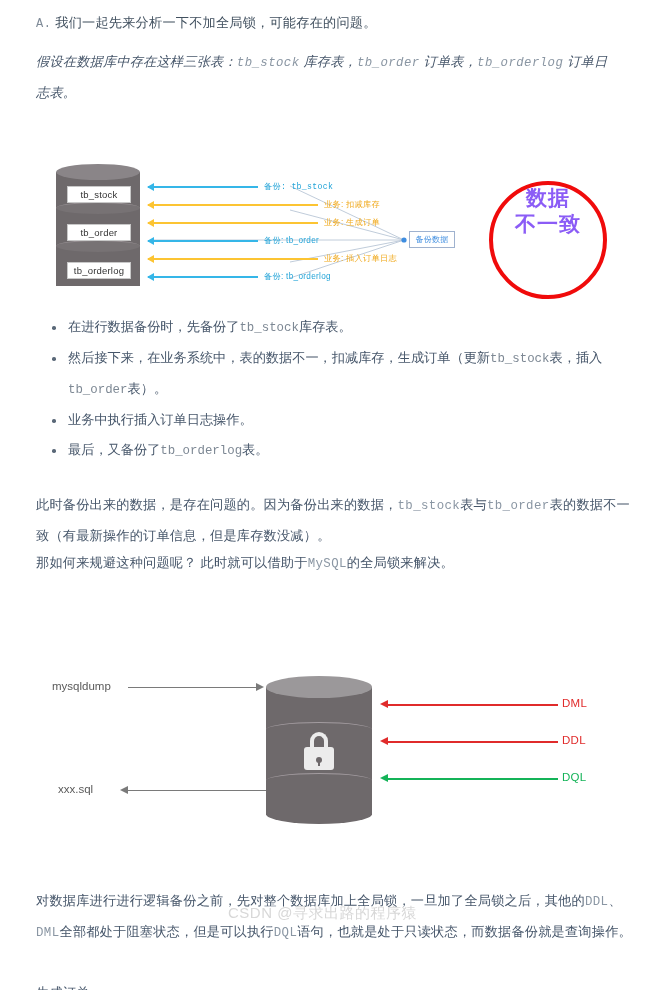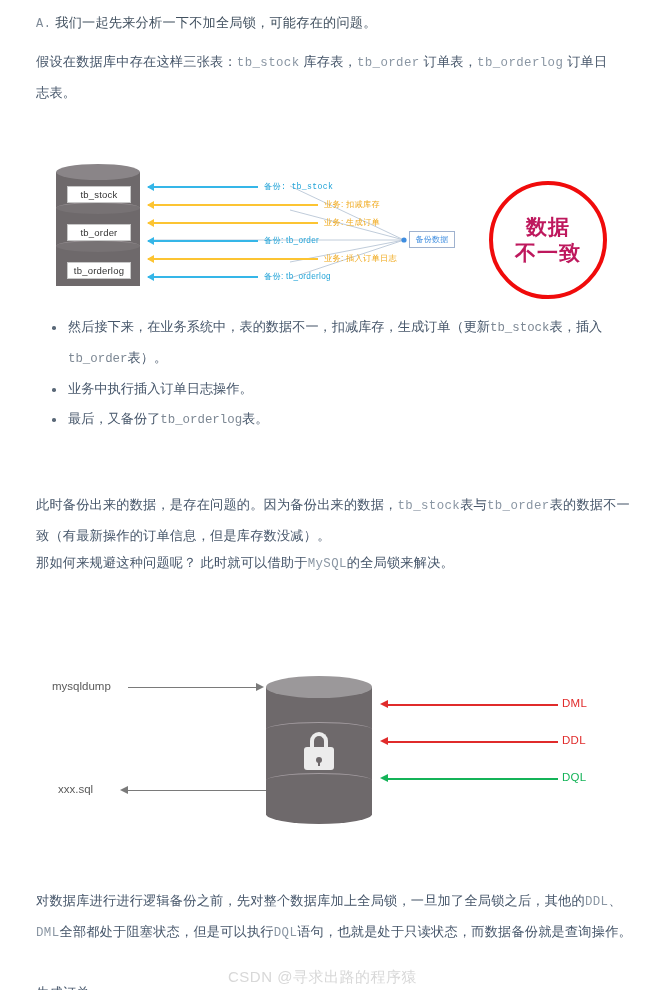--- a/index.html
+++ b/index.html
@@ -193,22 +193,21 @@
     position: absolute;
     left: 489px;
     top: 181px;
     width: 110px;
     height: 110px;
     border: 4px solid #f00b0b;
     border-radius: 50%;
     display: flex;
     flex-direction: column;
     align-items: center;
-    justify-content: center;
-    color: #be185d;
+    color: #8b5cf6;
     font-weight: bold;
     font-size: 21px;
     line-height: 26px;
     letter-spacing: 1px;
   }
 
   
   .diagram2 {
     position: absolute;
     left: 0;
@@ -354,21 +353,21 @@
 </head>
 <body>
 
 <div class="page">
 
   <div class="para" style="left:36px; top:8px;">
     <span class="label-mark">A.</span>
     <span class="strongcn">我们一起先来分析一下不加全局锁，可能存在的问题。</span>
   </div>
 
-  <div class="para" style="left:36px; top:47px; width:600px;">
+  <div class="para" style="left:36px; top:47px; width:600px;font-style:italic;">
     <span>假设在数据库中存在这样三张表：</span><span class="mono">tb_stock</span> <span>库存表，</span><span class="mono">tb_order</span> <span>订单表，</span><span class="mono">tb_orderlog</span> <span>订单日</span><br>
     <span>志表。</span>
   </div>
 
   <div class="diagram1">
 
     <svg class="converge">
       <polyline points="290,36 404,90" fill="none" stroke="#b9c6d6" stroke-width="0.9"></polyline>
       <polyline points="290,60 404,90" fill="none" stroke="#b9c6d6" stroke-width="0.9"></polyline>
       <polyline points="290,112 404,90" fill="none" stroke="#b9c6d6" stroke-width="0.9"></polyline>
@@ -426,20 +425,23 @@
   </div>
 
   <div class="backup-box">备份数据</div>
 
   <div class="red-circle">
     <div>数据</div>
     <div>不一致</div>
   </div>
 
   <div class="bullets">
+    <div class="bullet">
+      <span>在进行数据备份时，先备份了</span><span class="mono-dark">tb_stock</span><span>库存表。</span>
+    </div>
     <div class="bullet">
       <span>然后接下来，在业务系统中，表的数据不一，扣减库存，生成订单（更新</span><span class="mono-dark">tb_stock</span><span>表，插入</span><br><span class="mono-dark">tb_order</span><span>表）。</span>
     </div>
     <div class="bullet">
       <span>业务中执行插入订单日志操作。</span>
     </div>
     <div class="bullet">
       <span>最后，又备份了</span><span class="mono-dark">tb_orderlog</span><span>表。</span>
     </div>
   </div>
@@ -495,15 +497,15 @@
       <div class="op-text green-t" style="left:562px; top:103px;">DQL</div>
     </div>
   </div>
 
   <div class="para" style="left:36px; top:886px; width:615px;">
     <span>对数据库进行进行逻辑备份之前，先对整个数据库加上全局锁，一旦加了全局锁之后，其他的</span><span class="mono">DDL</span><span>、</span><br><span class="mono">DML</span><span>全部都处于阻塞状态，但是可以执行</span><span class="mono">DQL</span><span>语句，也就是处于只读状态，而数据备份就是查询操作。</span><br>
     <br>
     <span>生成订单。</span>
   </div>
 
-  <div class="wm" style="left:228px; top:968px;">CSDN @寻求出路的程序猿</div>
+  <div class="wm" style="left:228px; top:904px;">CSDN @寻求出路的程序猿</div>
 
 </div>
 
 </body></html>

